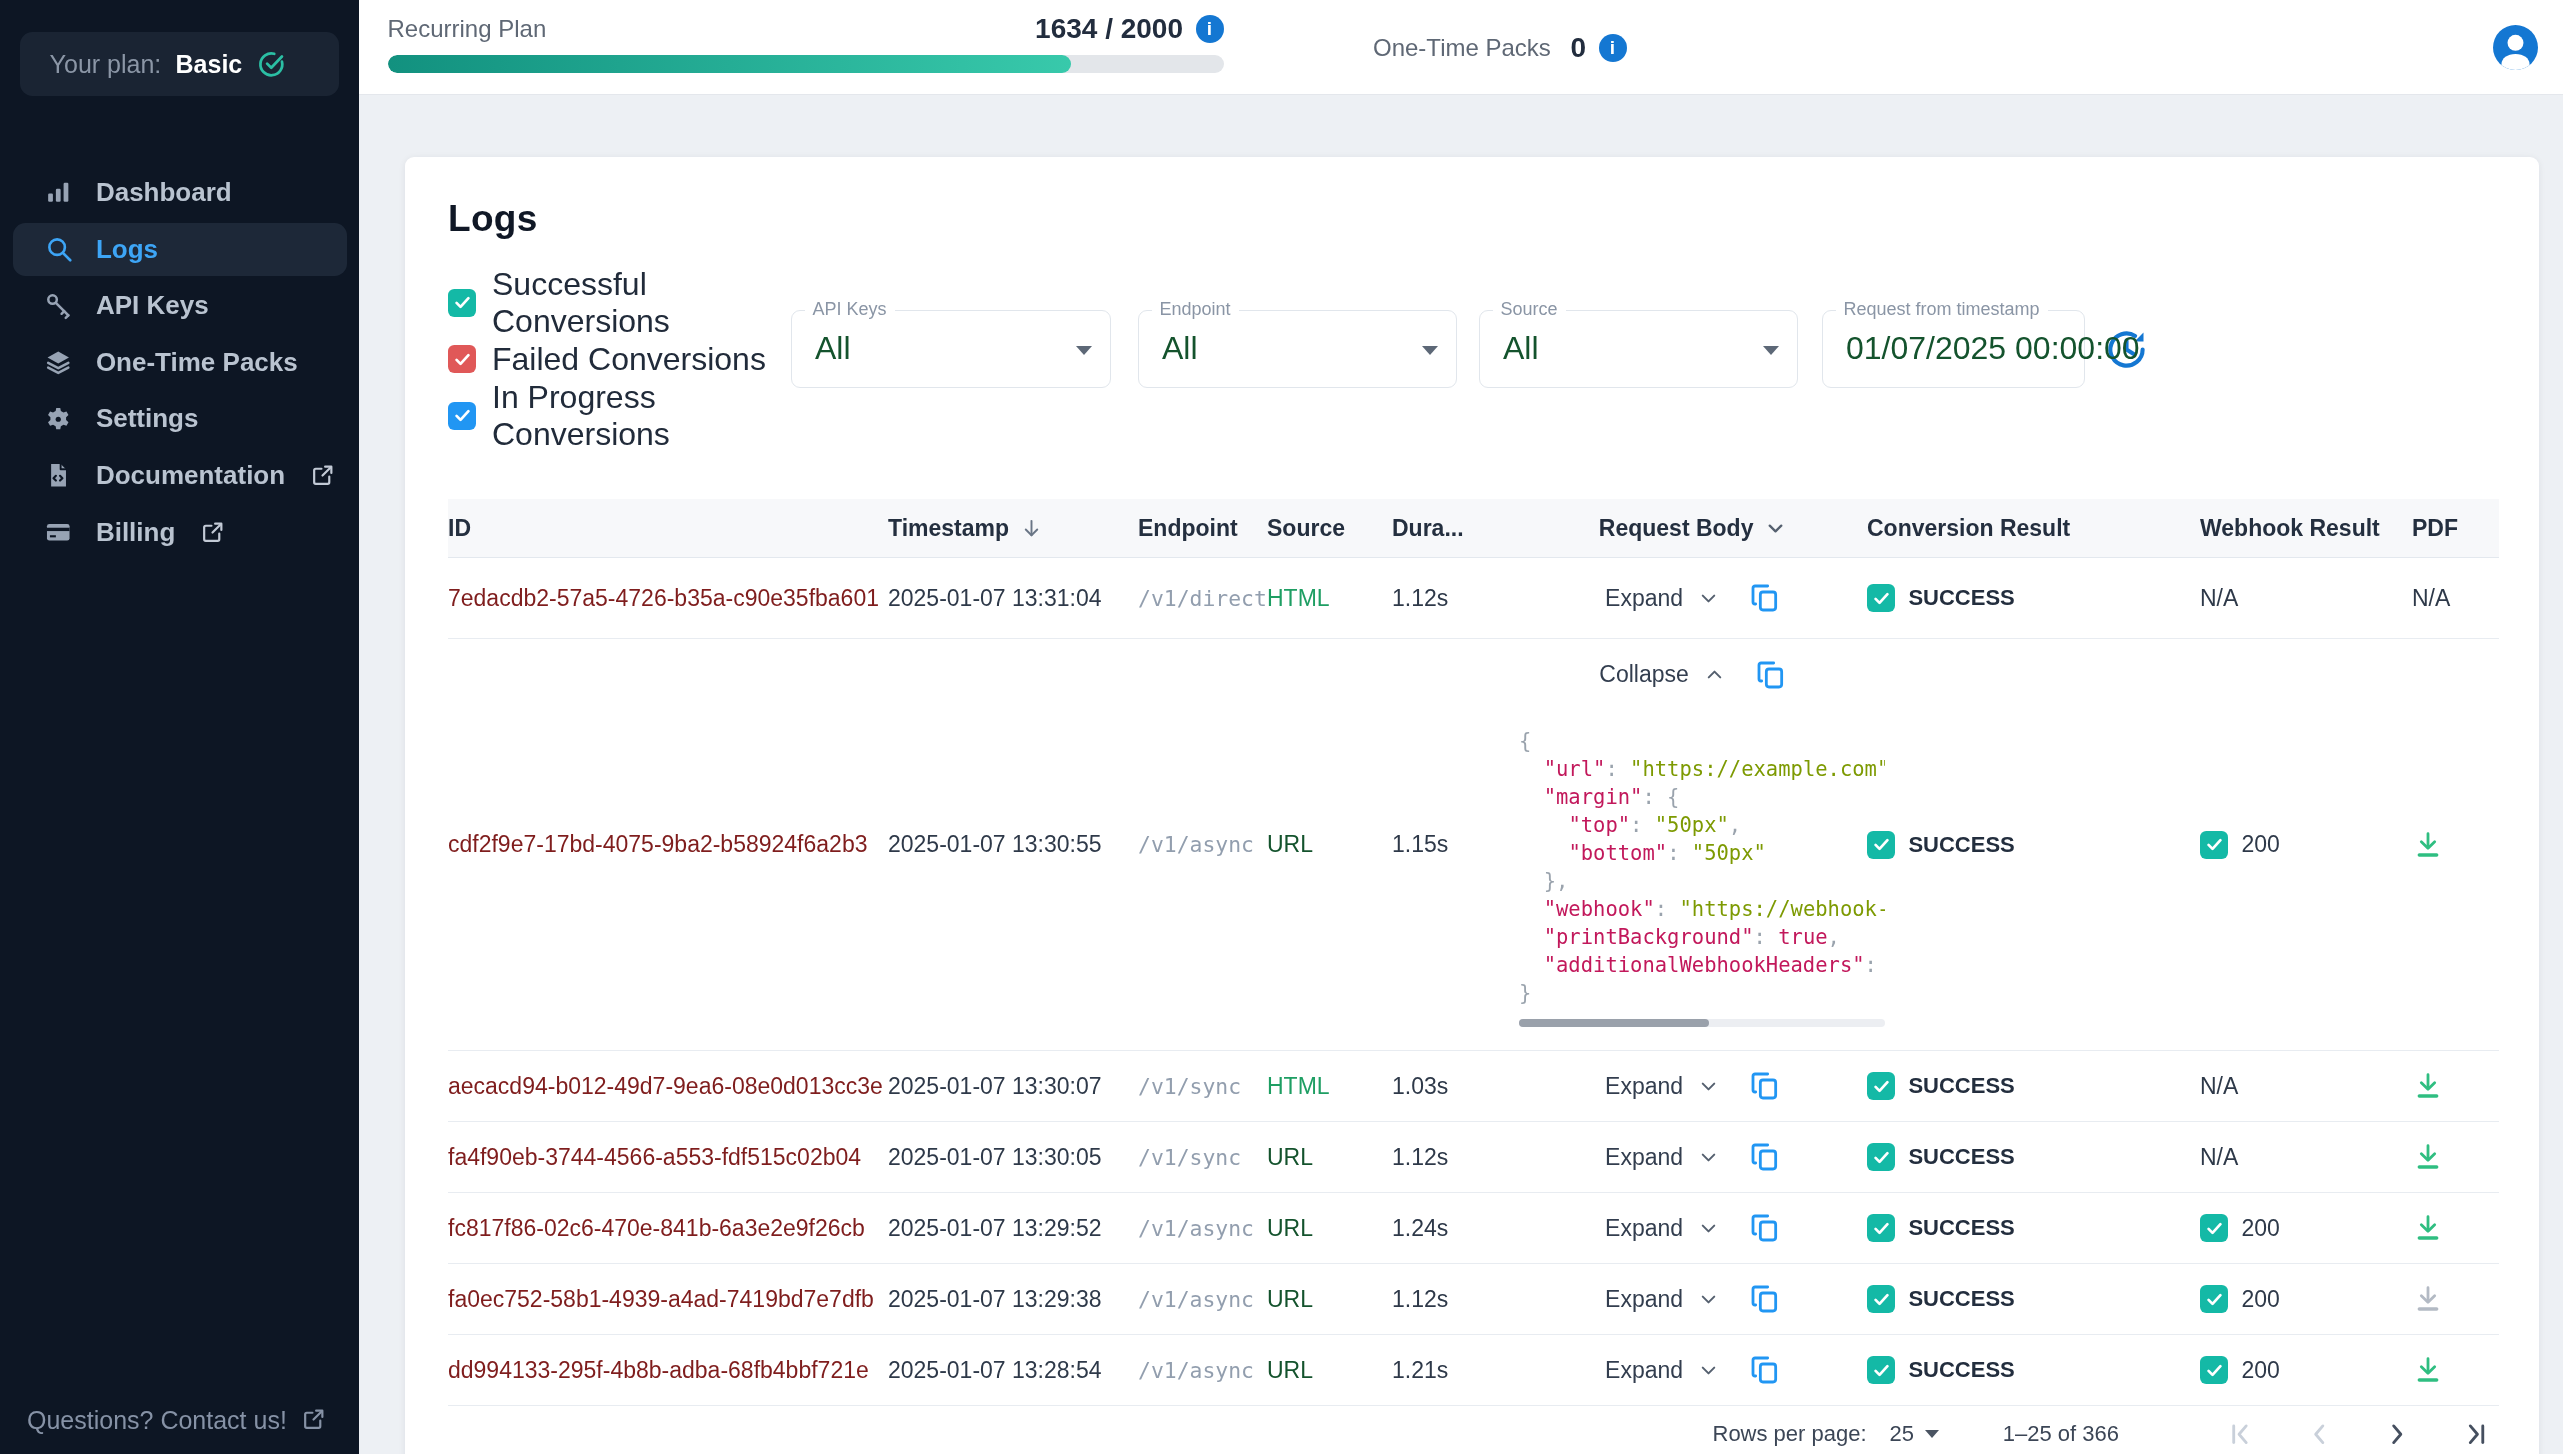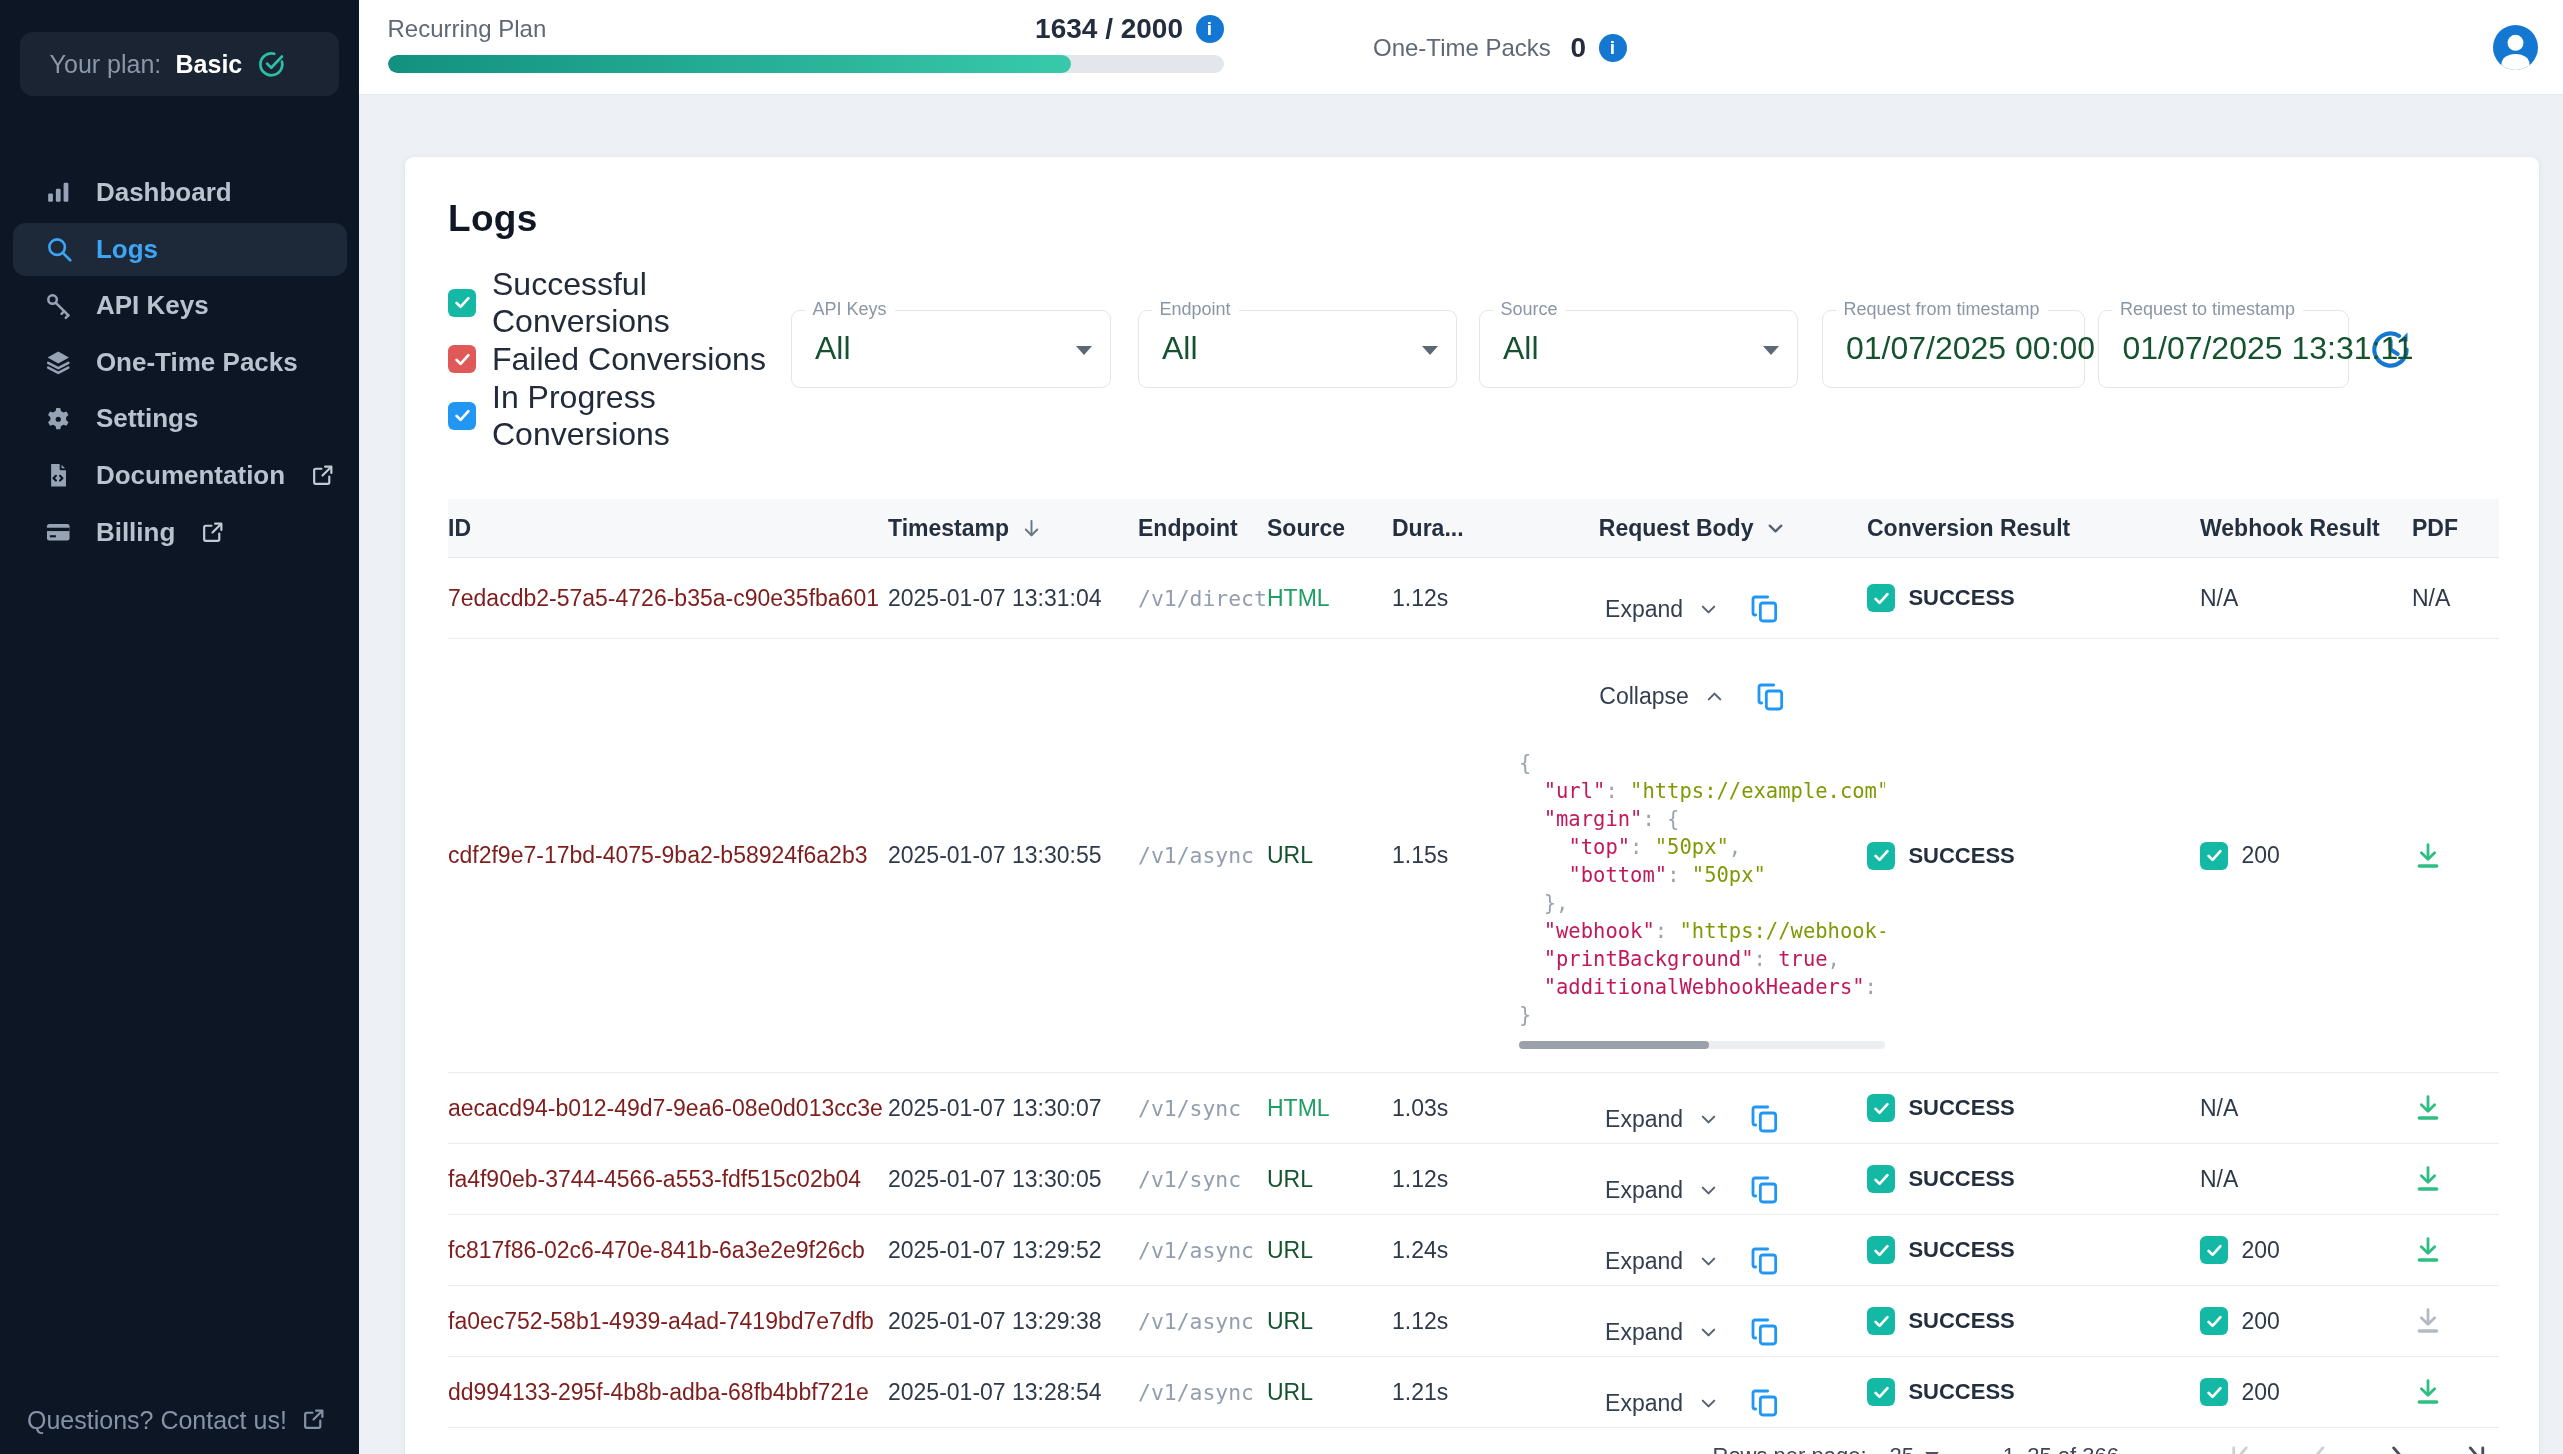--- a/index.html
+++ b/index.html
@@ -71,21 +71,21 @@
   .thead { background:#f7f8fa; min-height:59px; font-weight:700; color:#242f3f; border-bottom:0.9px solid #e3e8ee; }
   .th { display:flex; align-items:center; gap:10.7px; }
   .th.center { justify-content:center; }
   .sort-icon { width:23px; height:23px; color:#6a7686; display:flex; }
   .chev { width:23px; height:23px; color:#55606f; display:flex; }
   .row-first { min-height:81px; }
   .cell-id { color:#7f1d1d; }
   .cell-endpoint { font-family:"DejaVu Sans Mono","Liberation Mono",monospace; font-size:21.4px; color:#929eae; }
   .src-HTML { color:#1e9e63; }
   .src-URL { color:#14532d; }
-  .cell-body { display:flex; align-items:center; justify-content:center; gap:14.3px;margin-top:22px; }
+  .cell-body { display:flex; align-items:center; justify-content:center; gap:14.3px; }
   .expand-label { color:#333e4f; cursor:pointer; }
   .copy-icon { width:32px; height:32px; color:#2196f3; margin-left:14.3px; cursor:pointer; display:flex; }
   .result-cell { display:flex; align-items:center; gap:13.4px; }
   .result-text { font-weight:600; color:#232e3e; font-size:22px; }
   .dl-icon { width:32px; height:32px; display:flex; cursor:pointer; }
   .dl-green { color:#2fbe81; }
   .dl-gray { color:#b3bac4; cursor:default; }
 
   
   .row-expanded { align-items:center; }
@@ -301,24 +301,20 @@
                 <span class="select-arrow"></span>
               </div>
               <div class="field" style="width: 319px; margin-left: 22px;">
                 <span class="field-label">Source</span>
                 <div class="field-value">All</div>
                 <span class="select-arrow"></span>
               </div>
               <div class="field" style="width: 263px; margin-left: 24px;">
                 <span class="field-label">Request from timestamp</span>
                 <div class="field-value">01/07/2025 00:00:00</div>
-              </div>
-              <div class="field" style="width: 251px; margin-left: 13.4px;">
-                <span class="field-label">Request to timestamp</span>
-                <div class="field-value">01/07/2025 13:31:11</div>
               </div>
               <span class="refresh-btn"><svg viewBox="0 0 24 24" width="43" height="43" fill="none" stroke="currentColor" stroke-width="2.3" stroke-linecap="round" stroke-linejoin="round">
                   <path d="M21 12a9 9 0 1 1-4.2-7.6"></path>
                   <path d="M21.5 2.5v5h-5" fill="currentColor" stroke="none"></path>
                   <path d="M21.5 2.5 17 7" stroke-width="0"></path>
                   <polyline points="12 7 12 12 16 14.5"></polyline>
                 </svg></span>
             </div>
         </div>
 

